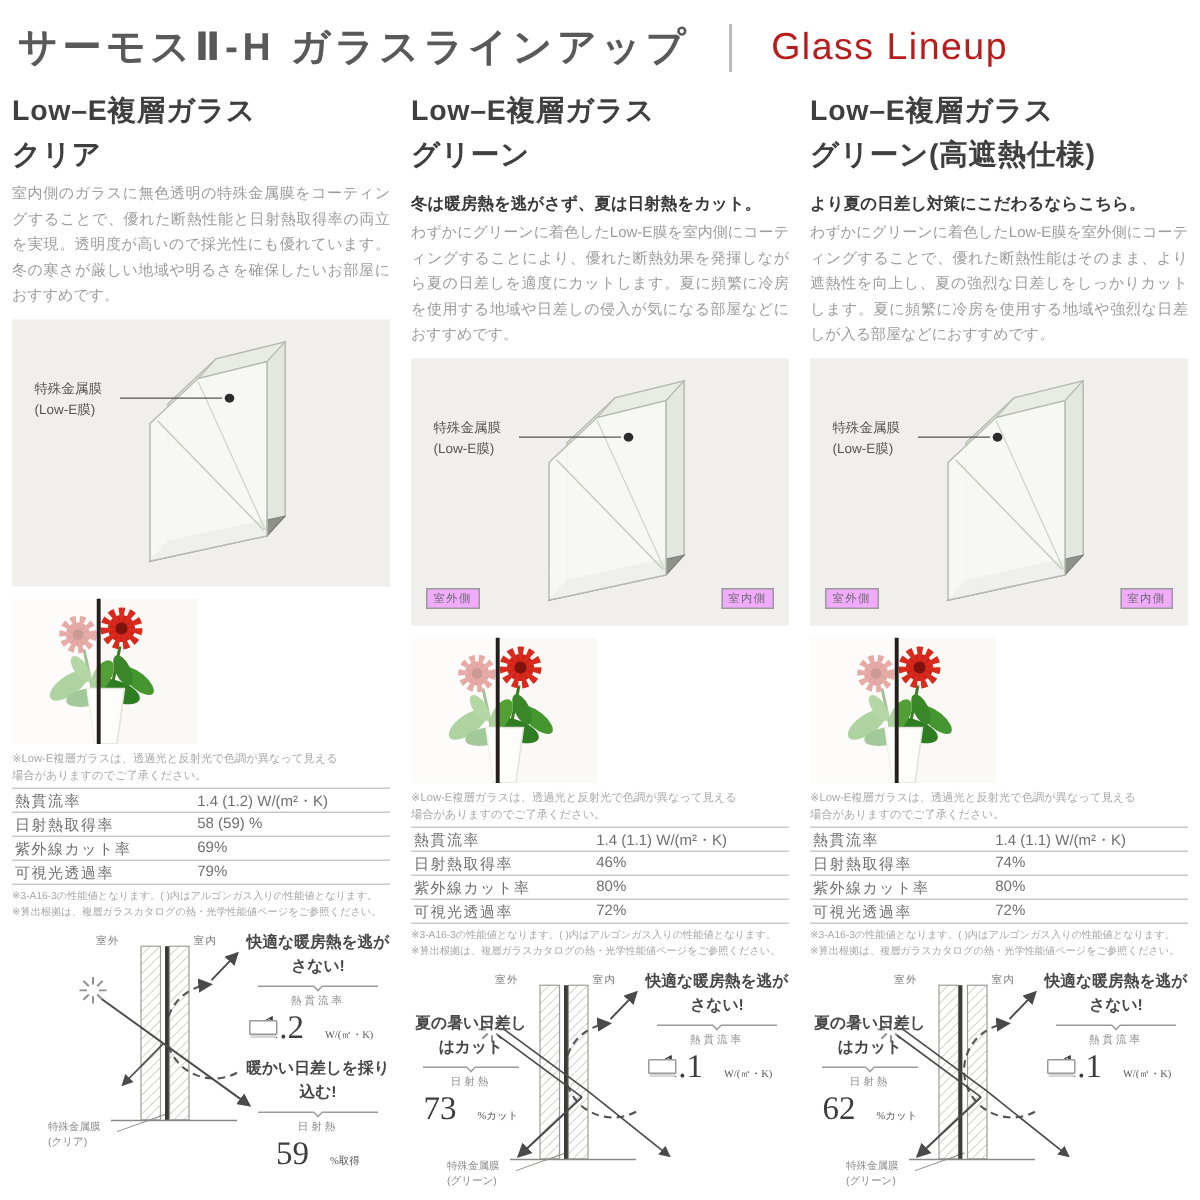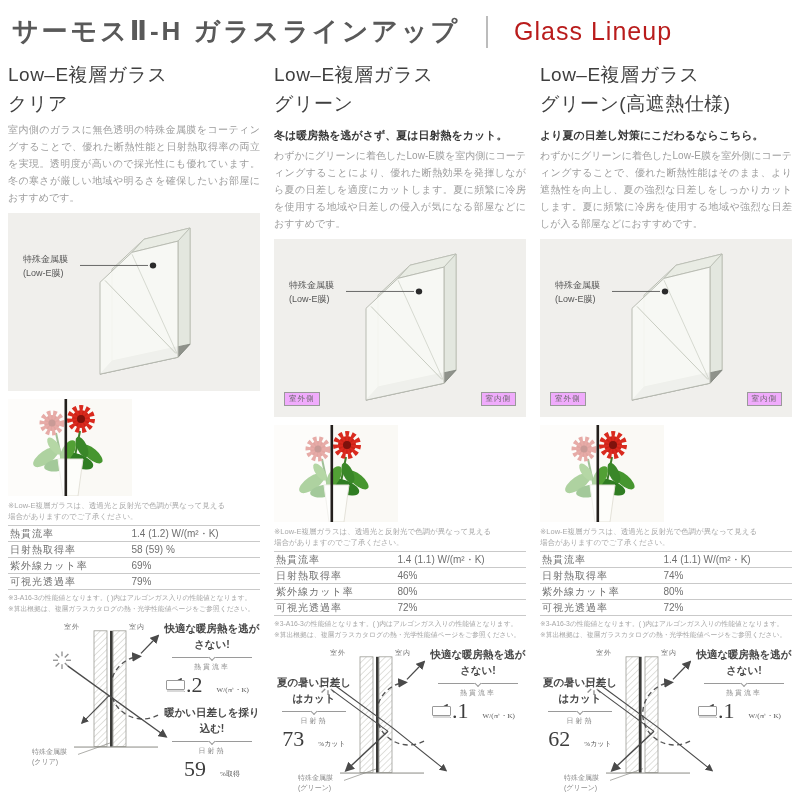--- a/index.html
+++ b/index.html
@@ -9,21 +9,21 @@
 
   
   .header { display:flex; align-items:center; gap:26px; padding:4px 0 8px 4px; }
   .title-ja { font-size:26px; font-weight:bold; color:#595959; letter-spacing:3px; }
   .divider-v { width:2px; height:32px; background:#bcbcbc; }
   .title-en { font-size:25px; font-weight:300; color:#b91c1c; letter-spacing:1px; }
 
   
   .cols { display:flex; gap:14px; margin-top:4px; }
   .col { width:252px; position:relative; }
-  .col-title { font-size:19px; font-weight:normal; color:#3f3f3f; line-height:1.5; height:58px; letter-spacing:0.5px; }
+  .col-title { font-size:19px; font-weight:bold; color:#3f3f3f; line-height:1.5; height:58px; letter-spacing:0.5px; }
   .lead { font-size:11px; font-weight:bold; color:#383838; margin-top:9px; height:17px; }
   .body-text { font-size:10px; color:#9c9c9c; line-height:1.7; margin-top:2px; height:84px; text-align:justify; overflow:hidden; }
 
   
   .glass-fig { position:relative; height:178px; background:#f0efec; margin-top:8px; }
   .glass-fig svg { width:100%; height:100%; display:block; }
   .film-label { position:absolute; left:15px; top:40px; font-size:9px; color:#555; line-height:1.5; }
   .side-box { position:absolute; bottom:11px; font-size:7.5px; color:#666; border:1px solid #9a9a9a; background:#f0abfc; padding:1px 4px; letter-spacing:1px; }
   .side-box.out { left:10px; } .side-box.in { right:10px; }
 

